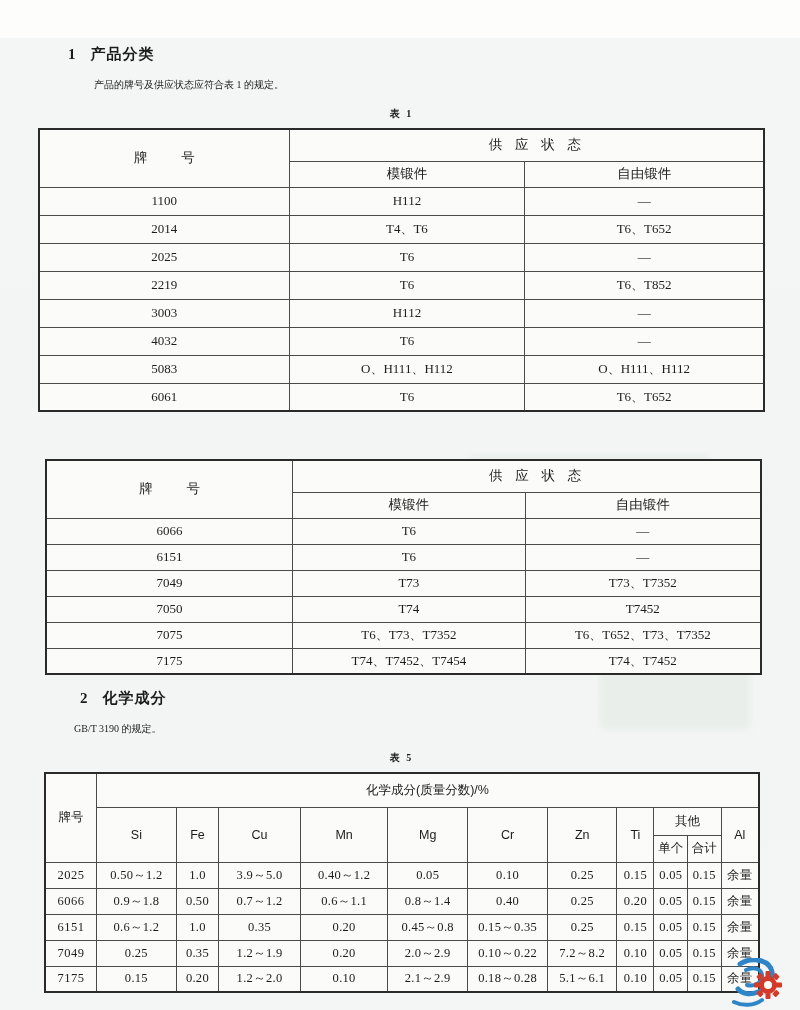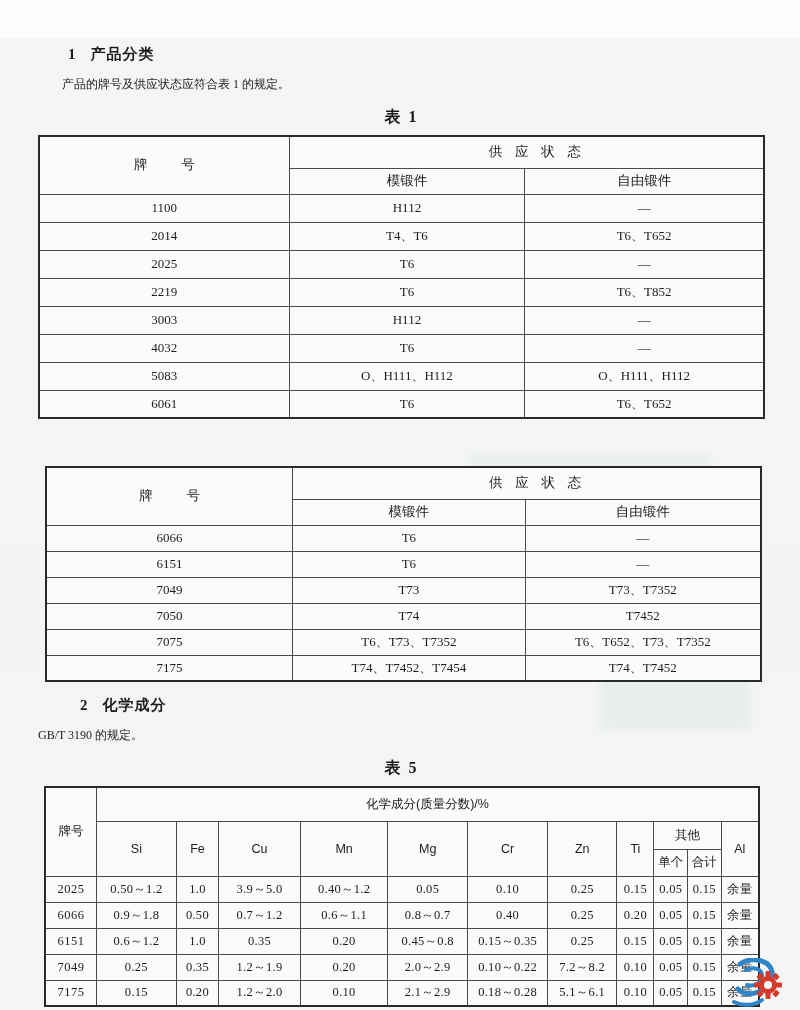--- a/index.html
+++ b/index.html
@@ -33,29 +33,30 @@
   }
 
   .sec-head {
     font-size: 15px;
     font-weight: bold;
     letter-spacing: 1px;
   }
   .sec-head .sec-num { margin-right: 14px; }
   .sec1 { margin: 45px 0 0 30px; }
   .para {
-    font-size: 12px;
+    font-size: 10px;
     line-height: 25px;
     margin-top: 8px;
+    margin-left: 36px;
   }
   .para-indent { text-indent: 2em; }
 
   .tbl-caption {
     text-align: center;
-    font-size: 16px;
+    font-size: 10px;
     font-weight: bold;
     letter-spacing: 2px;
     margin: 10px 0 7px 0;
   }
 
   table {
     width: 100%;
     border-collapse: collapse;
     table-layout: fixed;
     background: #fbfbf9;
@@ -304,21 +305,21 @@
           <td>0.05</td>
           <td>0.15</td>
           <td>余量</td>
         </tr>
         <tr>
           <td class="c-grade">6066</td>
           <td>0.9～1.8</td>
           <td>0.50</td>
           <td>0.7～1.2</td>
           <td>0.6～1.1</td>
-          <td>0.8～0.7</td>
+          <td>0.8～1.4</td>
           <td>0.40</td>
           <td>0.25</td>
           <td>0.20</td>
           <td>0.05</td>
           <td>0.15</td>
           <td>余量</td>
         </tr>
         <tr>
           <td class="c-grade">6151</td>
           <td>0.6～1.2</td>

